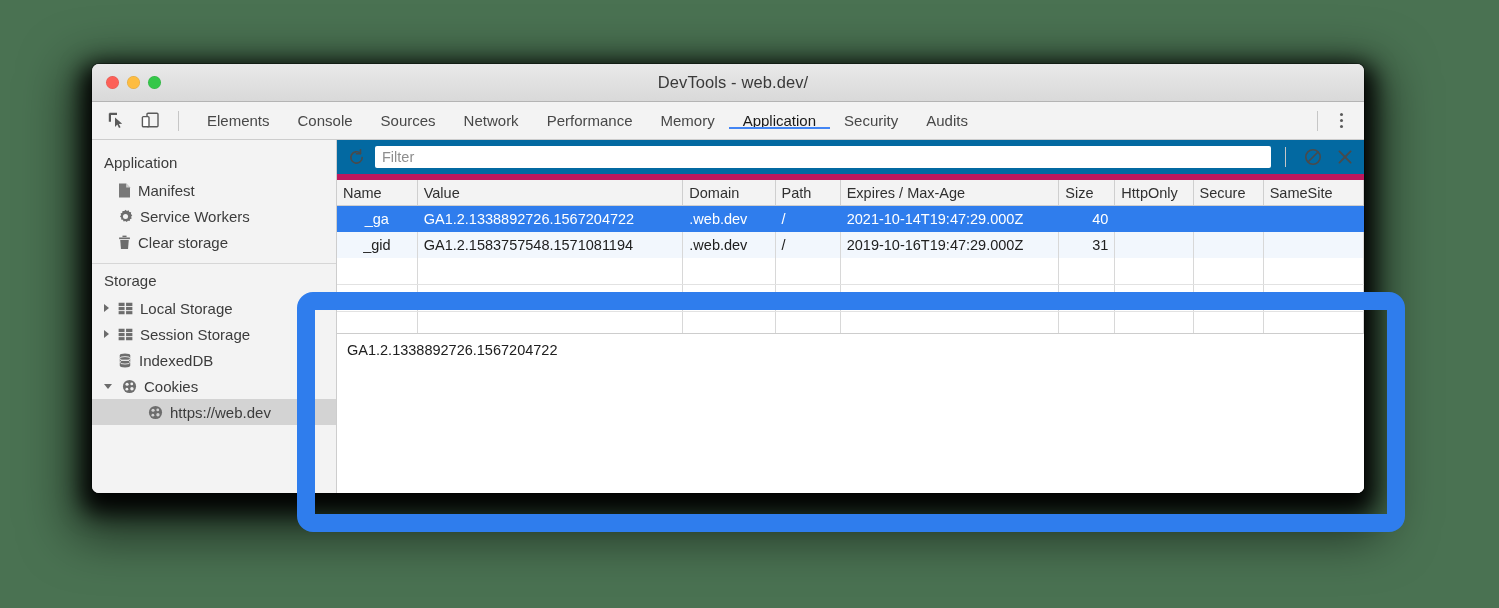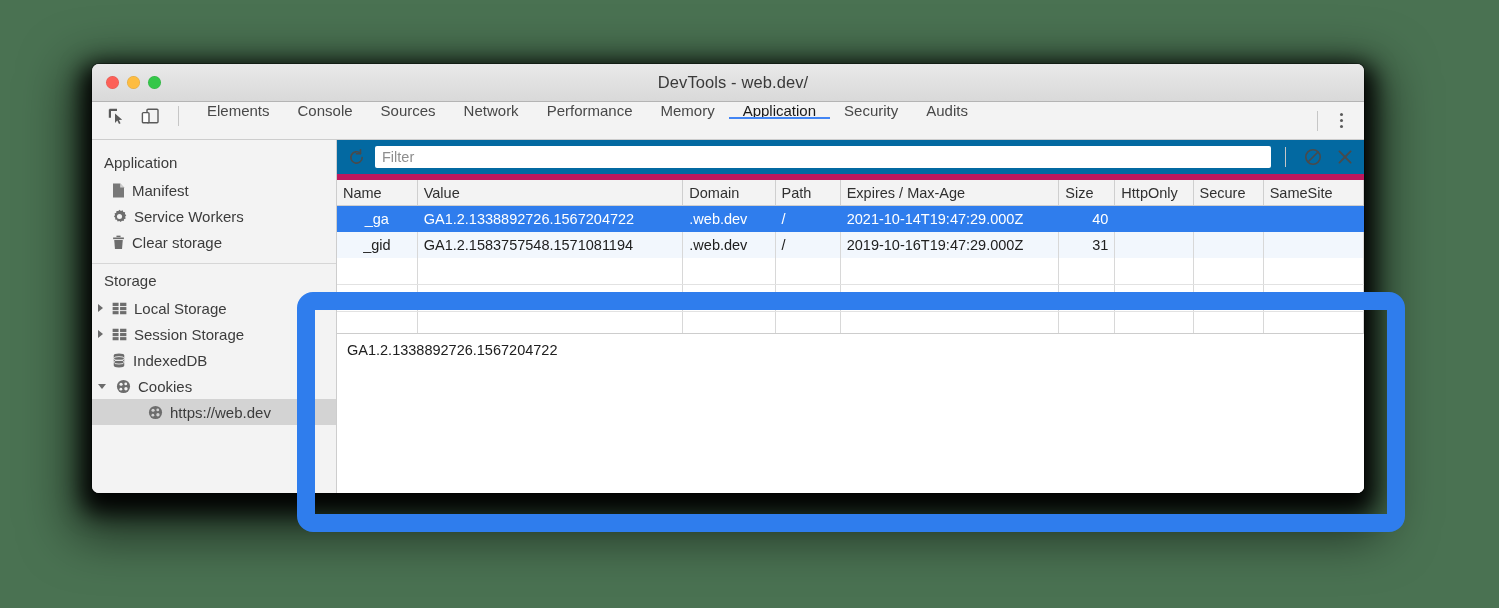--- a/index.html
+++ b/index.html
@@ -70,21 +70,21 @@
     margin-left: 10px;
   }
 
   
   #tabbar {
     height: 37px;
     flex: 0 0 37px;
     background: #f3f3f3;
     border-bottom: 1px solid #cdcdcd;
     display: flex;
-    align-items: flex-start;
+    align-items: center;
     position: relative;
   }
   .tool-icons {
     display: flex;
     align-items: center;
     padding-left: 10px;
     gap: 6px;
   }
   .tool-btn {
     width: 28px; height: 28px;
@@ -160,21 +160,21 @@
   }
   .side-section-title {
     padding: 8px 0 6px 12px;
     font-size: 15px;
     color: #3c3c3c;
   }
   .side-item {
     display: flex;
     align-items: center;
     height: 26px;
-    padding-left: 20px;
+    padding-left: 26px;
     gap: 7px;
     font-size: 15px;
     color: #3c3c3c;
     white-space: nowrap;
   }
   .side-item.sel {
     background: #d3d3d3;
   }
   .side-item.nested {
     padding-left: 56px;

